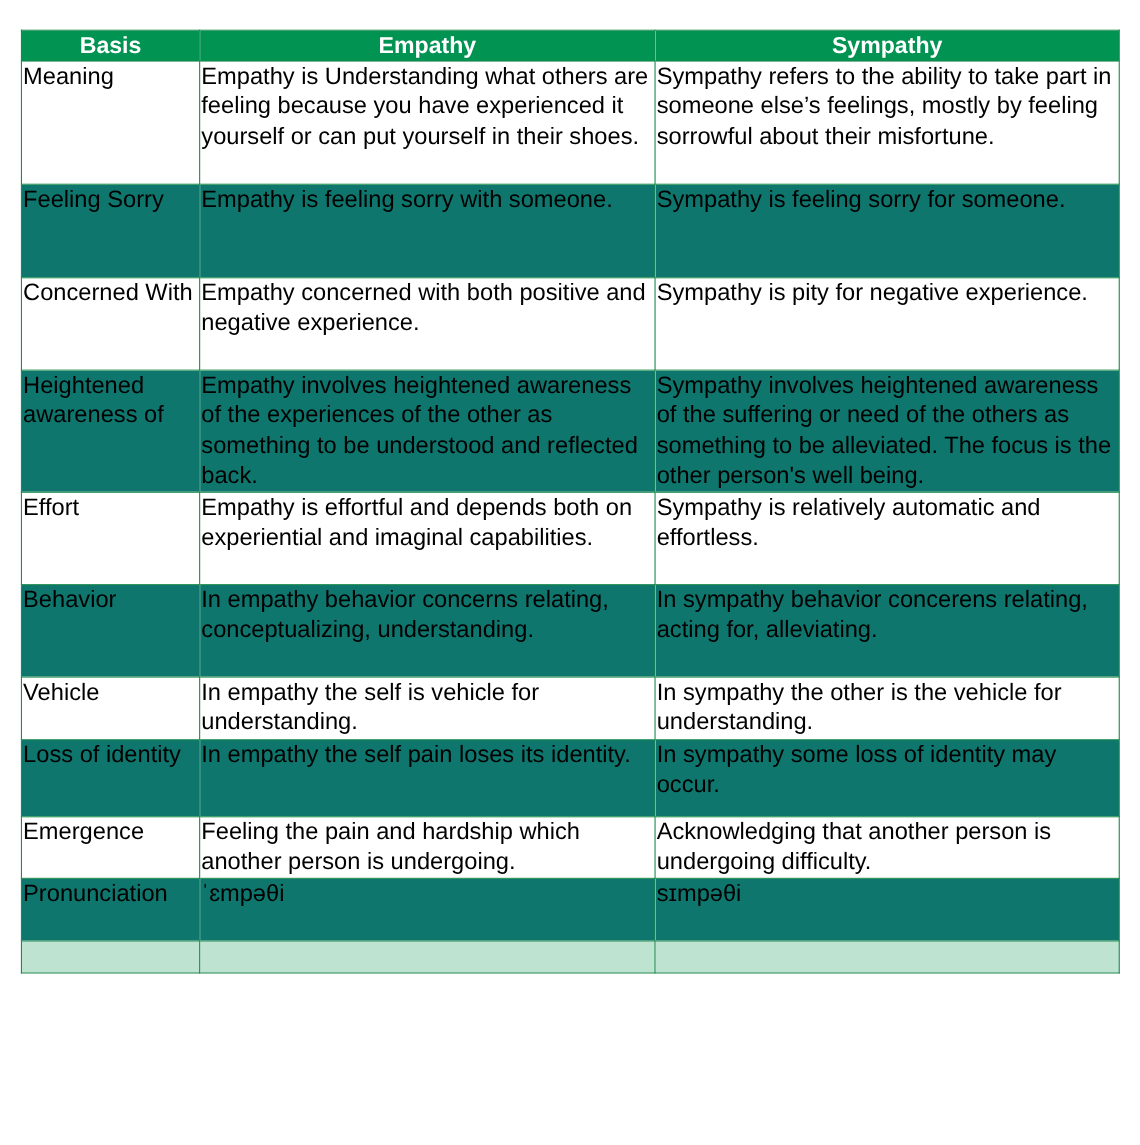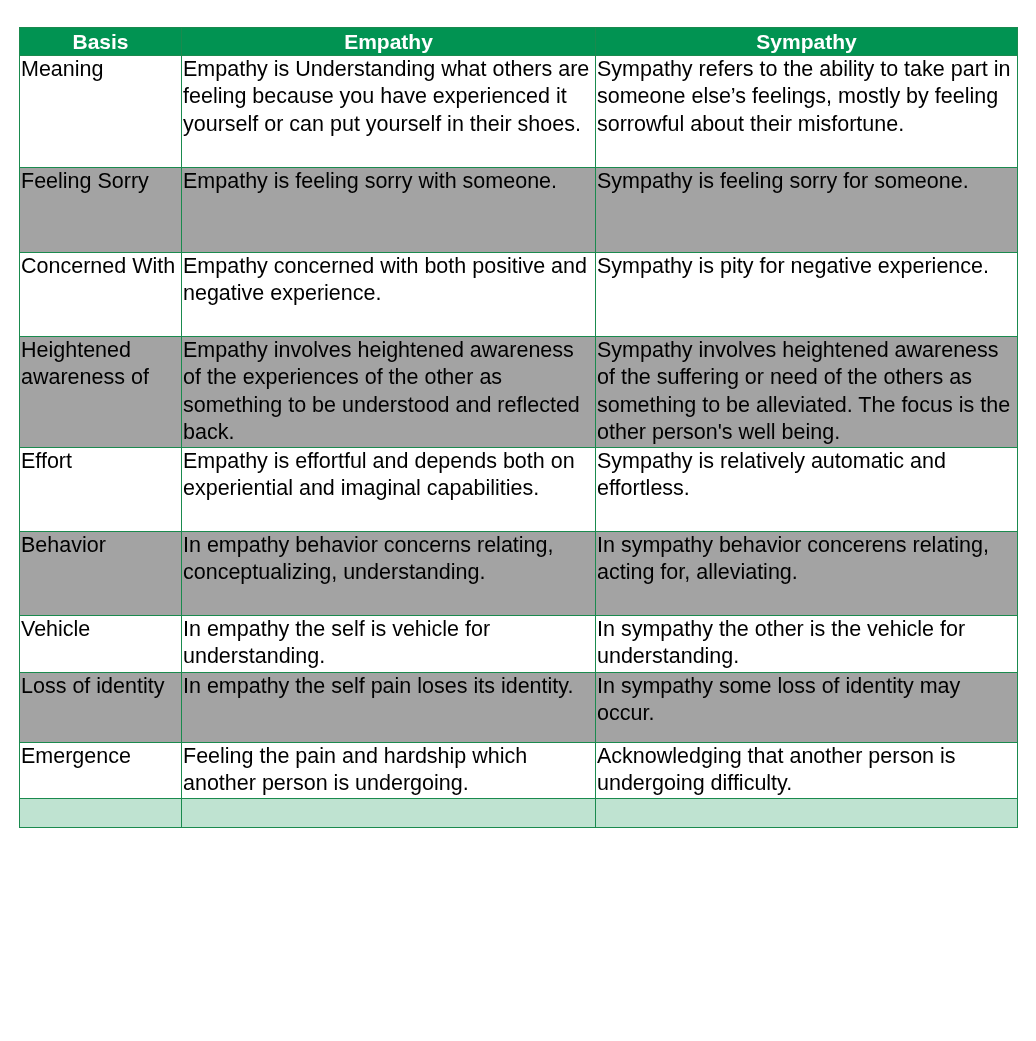--- a/index.html
+++ b/index.html
@@ -10,21 +10,21 @@
     width:998px;
     font-family:"Liberation Sans", sans-serif;
     font-size:21.5px; line-height:27.4px; color:#000;padding-left:27px;
   }
   col.c1 { width:162px; }
   col.c2 { width:414px; }
   col.c3 { width:422px; }
   th, td { border:1px solid #1a8a4e; padding:0 0 0 1px; vertical-align:top; overflow:hidden; white-space:normal; }
   th { background:#019352; color:#ffffff; font-weight:bold; text-align:center; height:27px; line-height:27px; font-size:21px; padding:0; }
   tr.white td { background:#ffffff;margin-top:36px; }
-  tr.grey td { background:#a3a3a3; }
+  tr.grey td { background:#0f766e; }
   tr.mint td { background:#bfe3d1; }
 </style>
 </head>
 <body>
 
 <table>
   <colgroup>
       <col class="c1">
       <col class="c2">
       <col class="c3">
@@ -75,19 +75,24 @@
     <tr class="grey" style="height:70px">
       <td>Loss of identity</td>
       <td>In empathy the self pain loses its identity.</td>
       <td>In sympathy some loss of identity may occur.</td>
     </tr>
     <tr class="white" style="height:56px">
       <td>Emergence</td>
       <td>Feeling the pain and hardship which another person is undergoing.</td>
       <td>Acknowledging that another person is undergoing difficulty.</td>
     </tr>
+    <tr class="grey" style="height:57px">
+      <td>Pronunciation</td>
+      <td>ˈɛmpəθi</td>
+      <td>sɪmpəθi</td>
+    </tr>
     <tr class="mint" style="height:29px">
       <td></td>
       <td></td>
       <td></td>
     </tr>
   </tbody>
 </table>
 
 </body></html>

